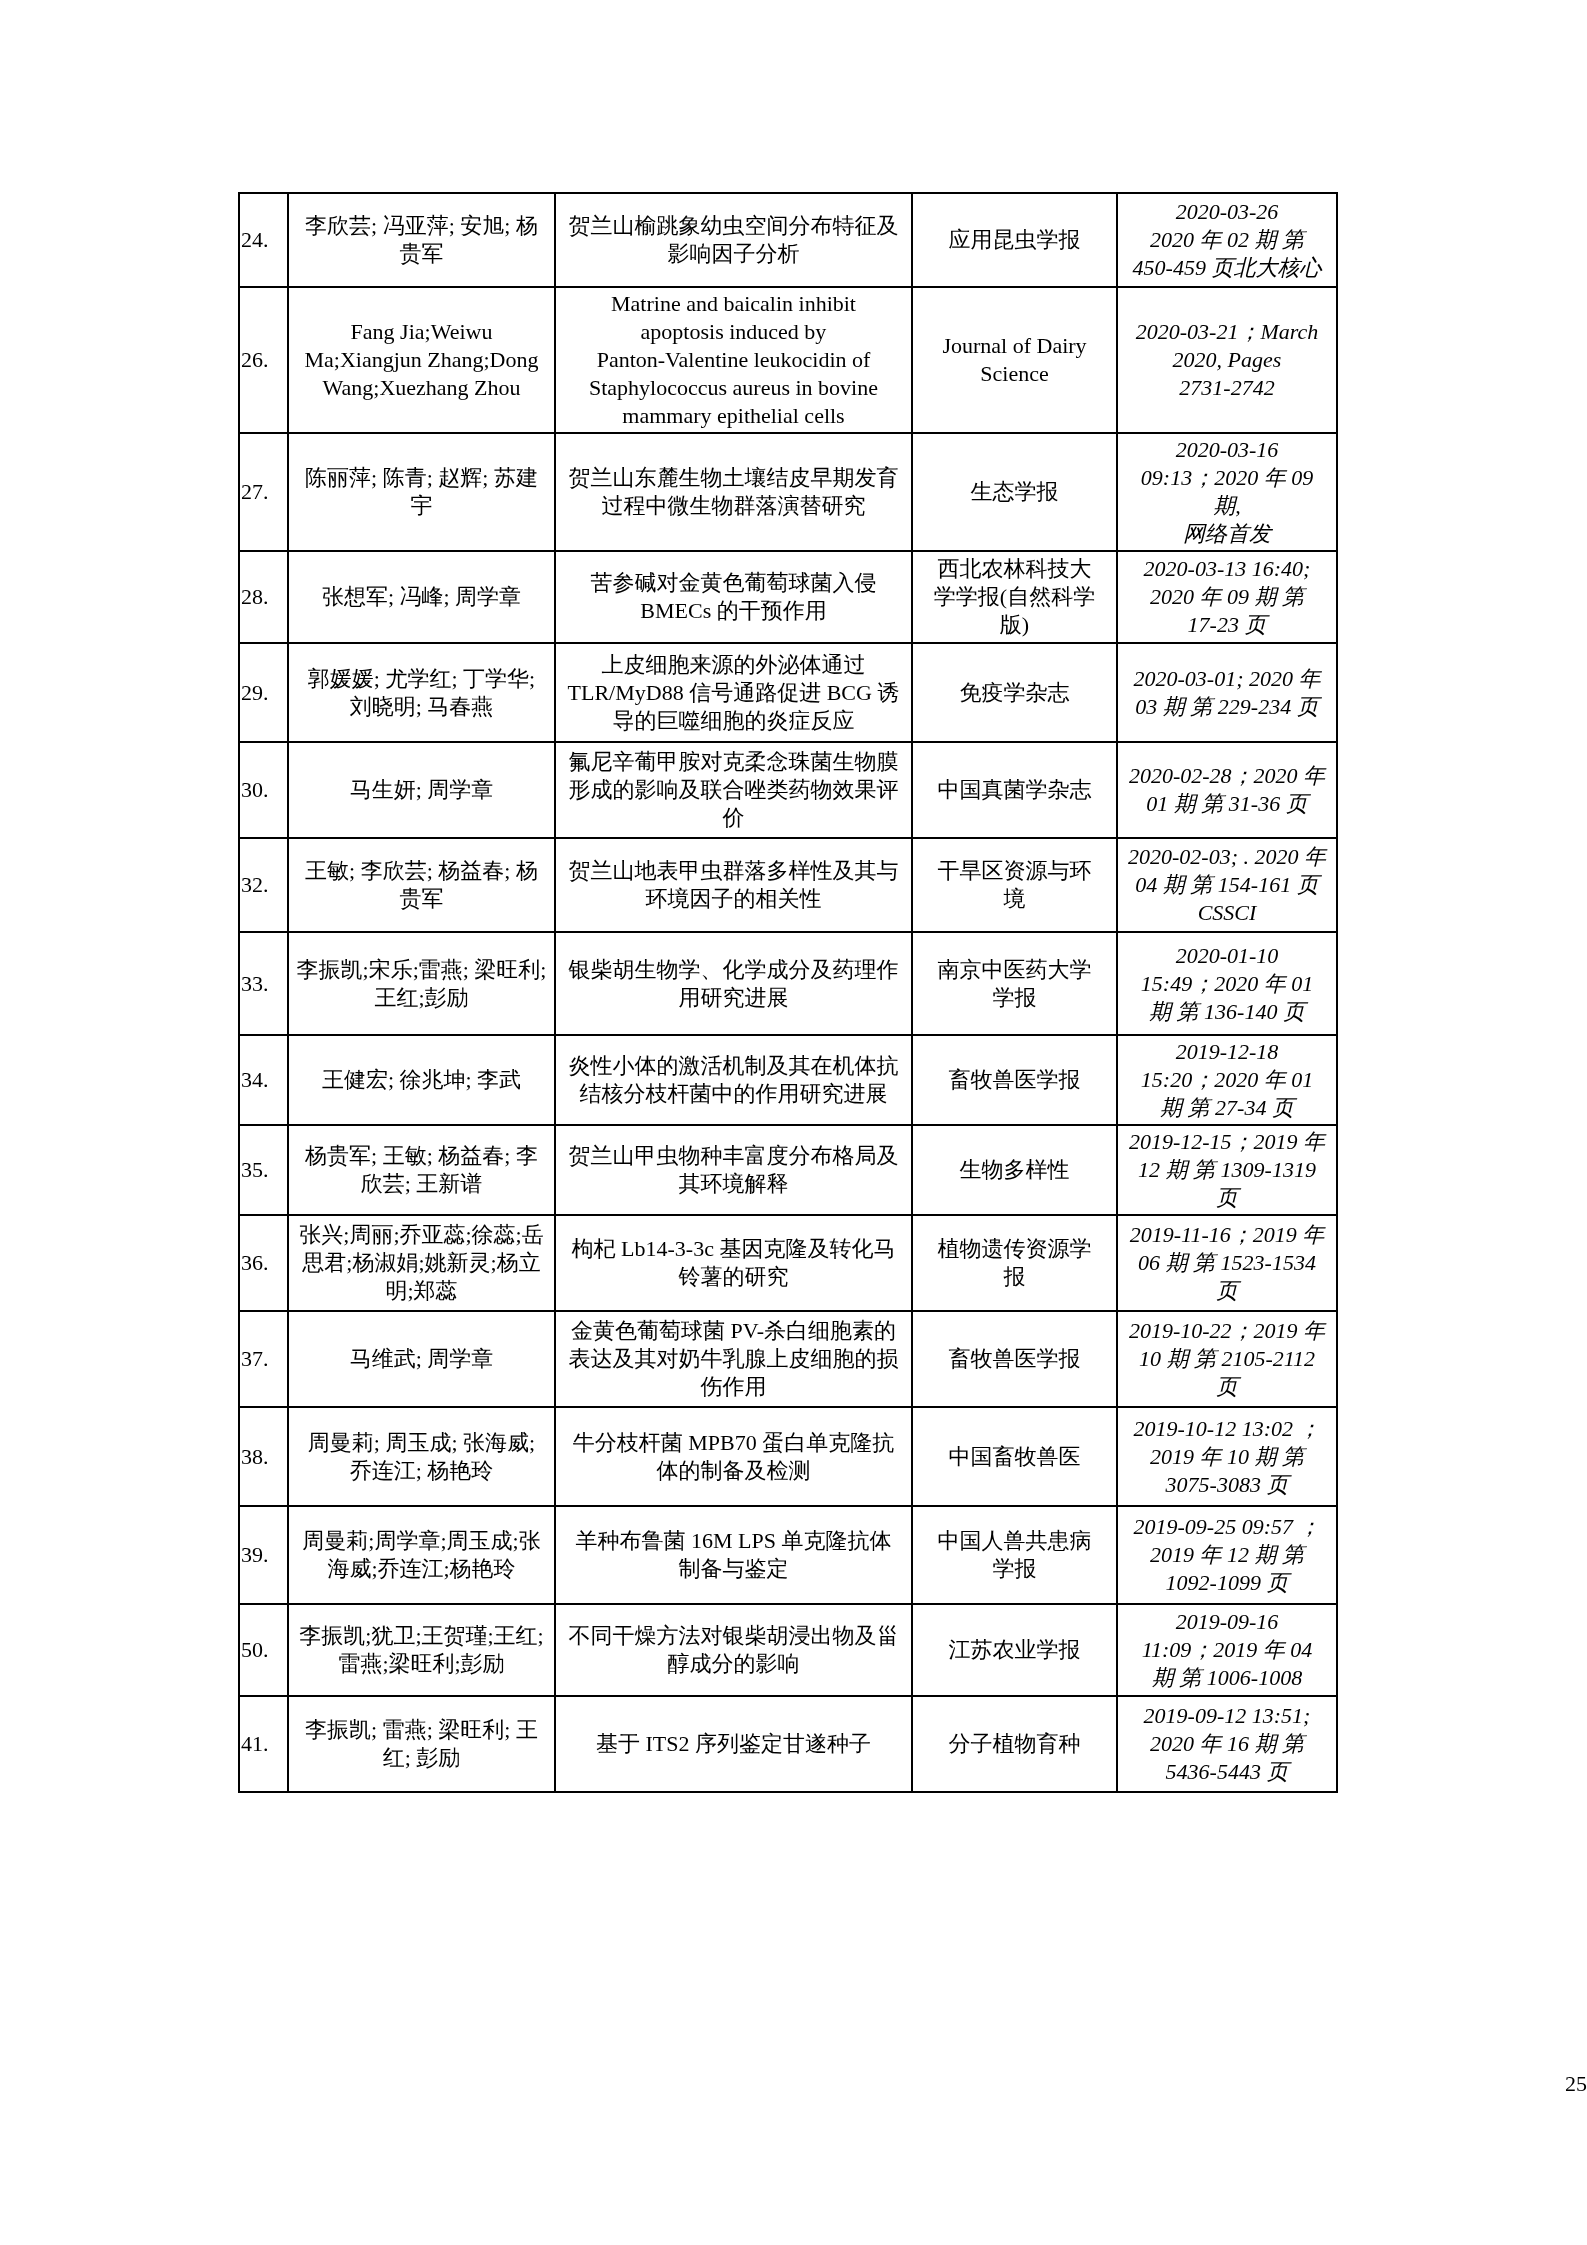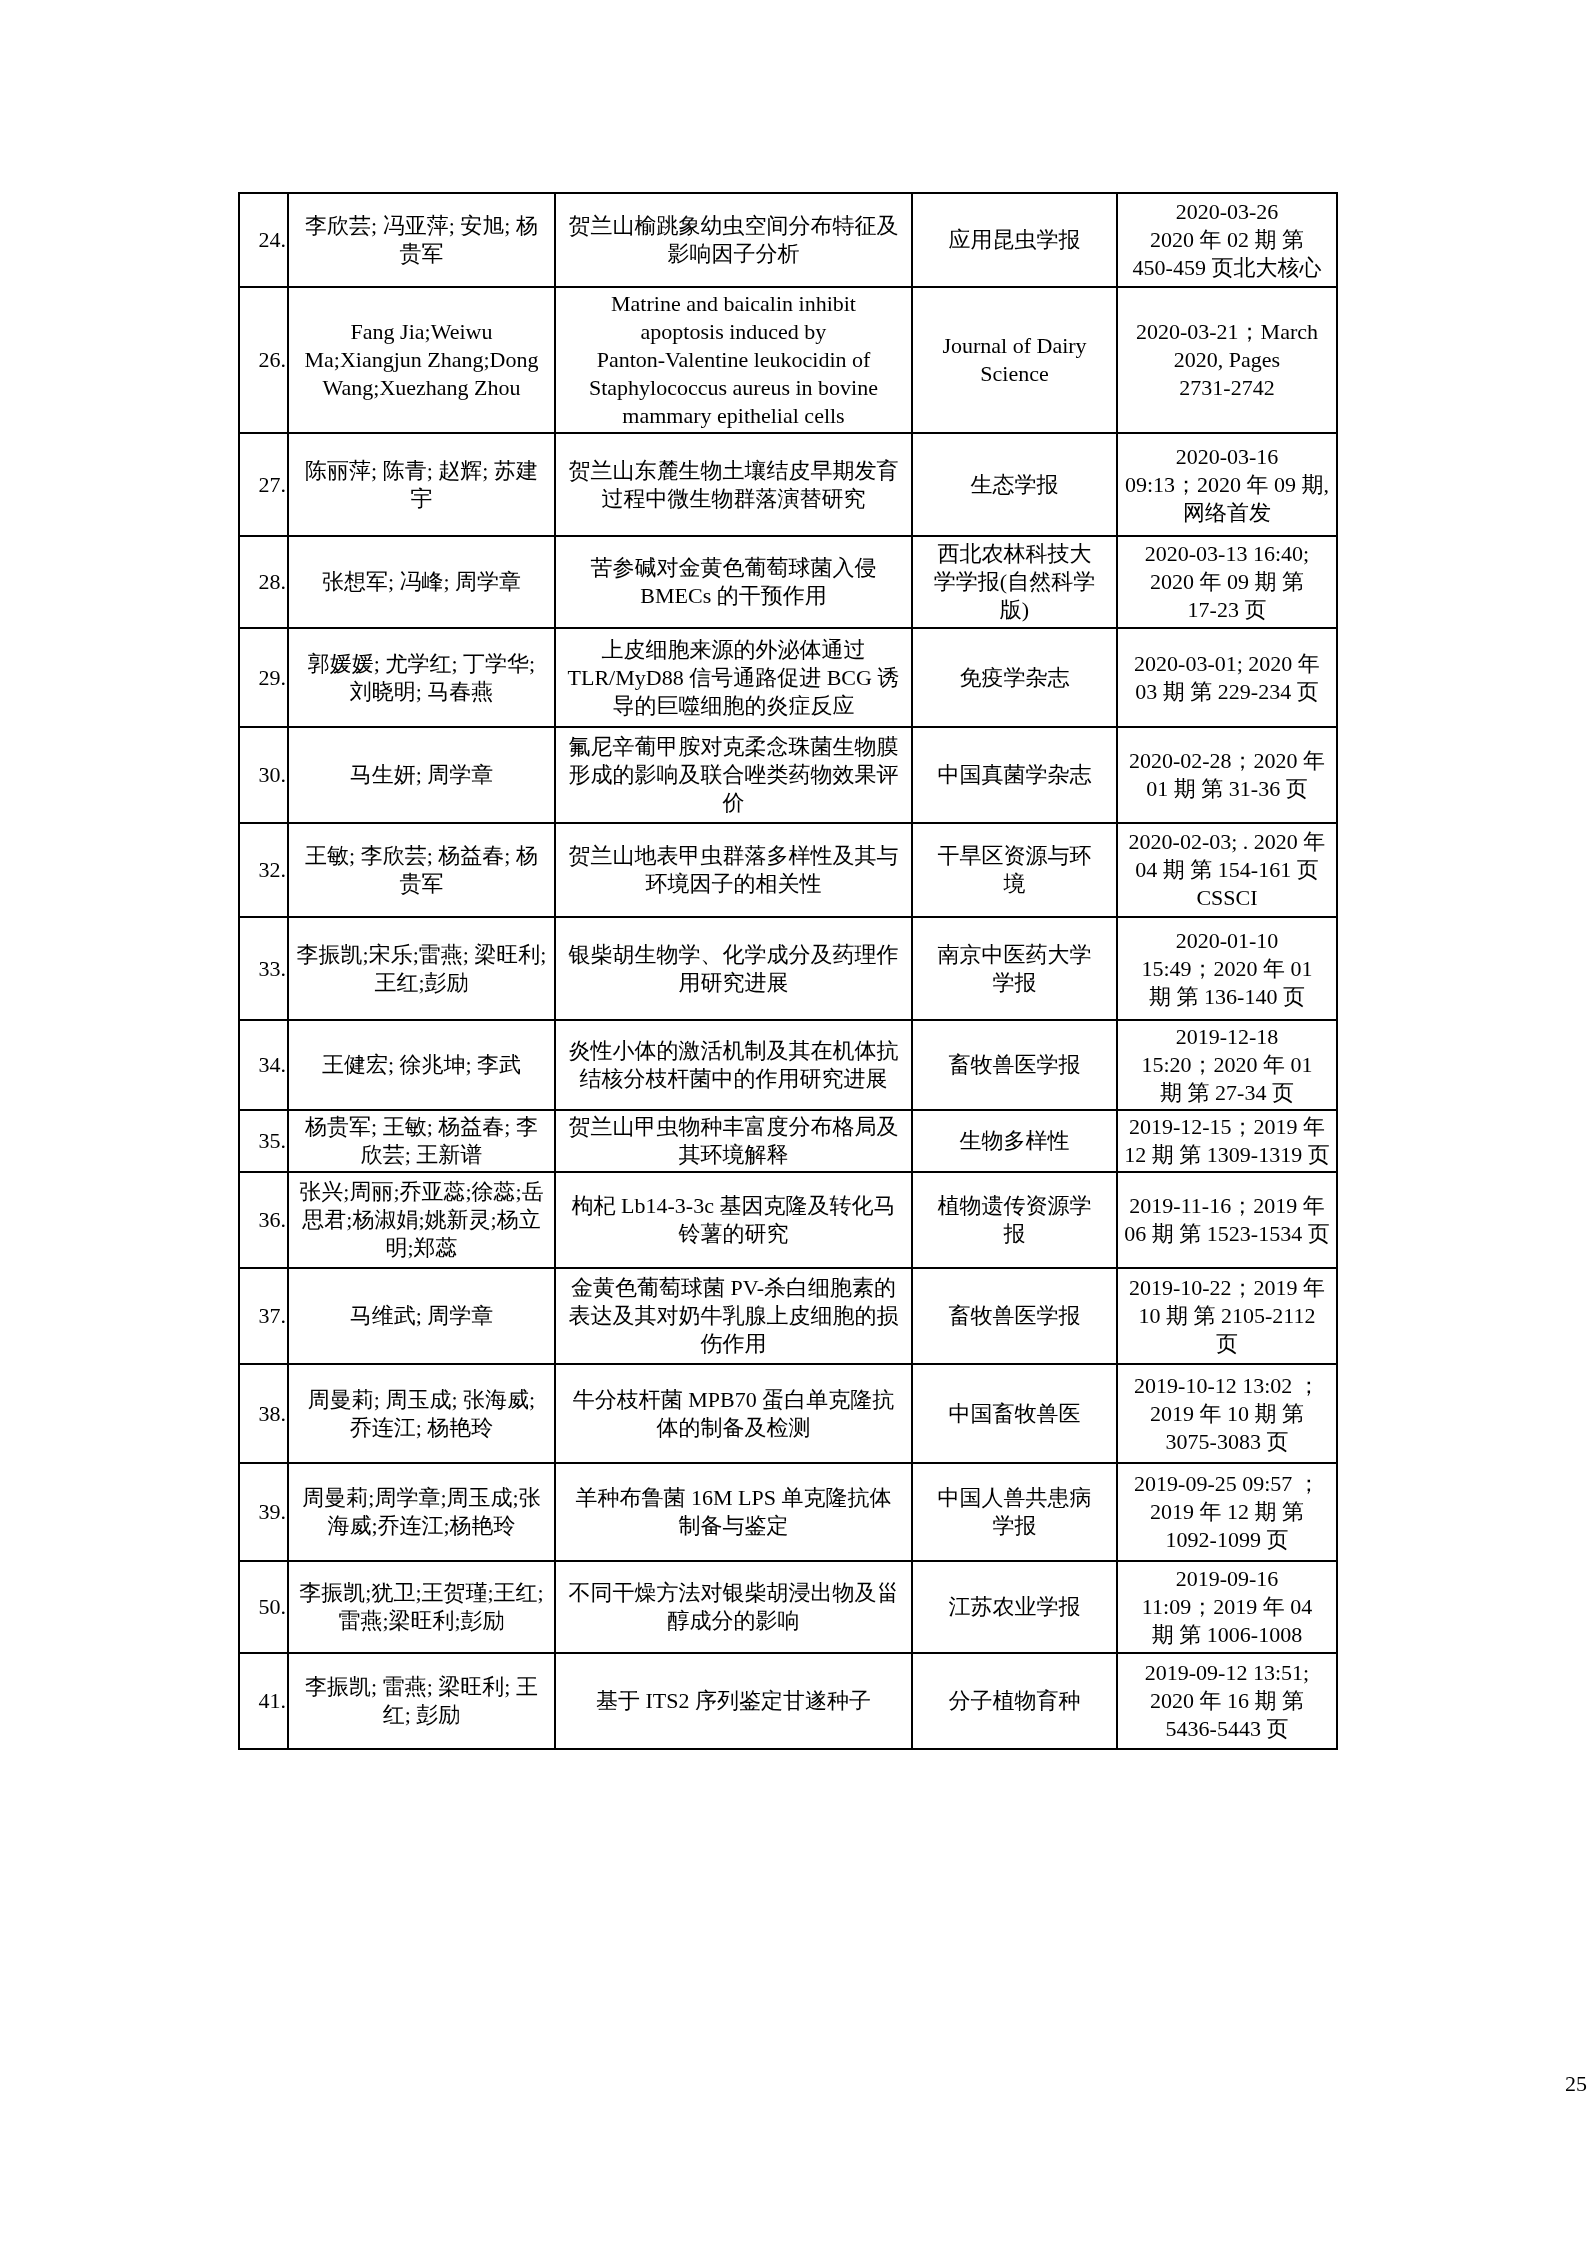--- a/index.html
+++ b/index.html
@@ -26,26 +26,26 @@
     border: 2px solid #000;
     vertical-align: middle;
     text-align: center;
     font-size: 22px;
     line-height: 28px;
     white-space: pre-line;
     overflow: hidden;
     padding: 2px 10px;
   }
   .pub-table td.c-no {
-    text-align: right;
+    text-align: left;
     padding: 2px 1px;
   }
   .pub-table td.c-authors { padding: 2px 6px; }
   .pub-table td.c-journal { padding: 2px 20px; }
-  .pub-table td.c-date    { padding: 2px 0; }
+  .pub-table td.c-date    { padding: 2px 8px; font-style: italic; }
   .page-number {
     position: absolute;
     top: 2070px;
     left: 0;
     right: 0;
     text-align: right;
     font-size: 22px;
     line-height: 28px;
   }
 </style>

